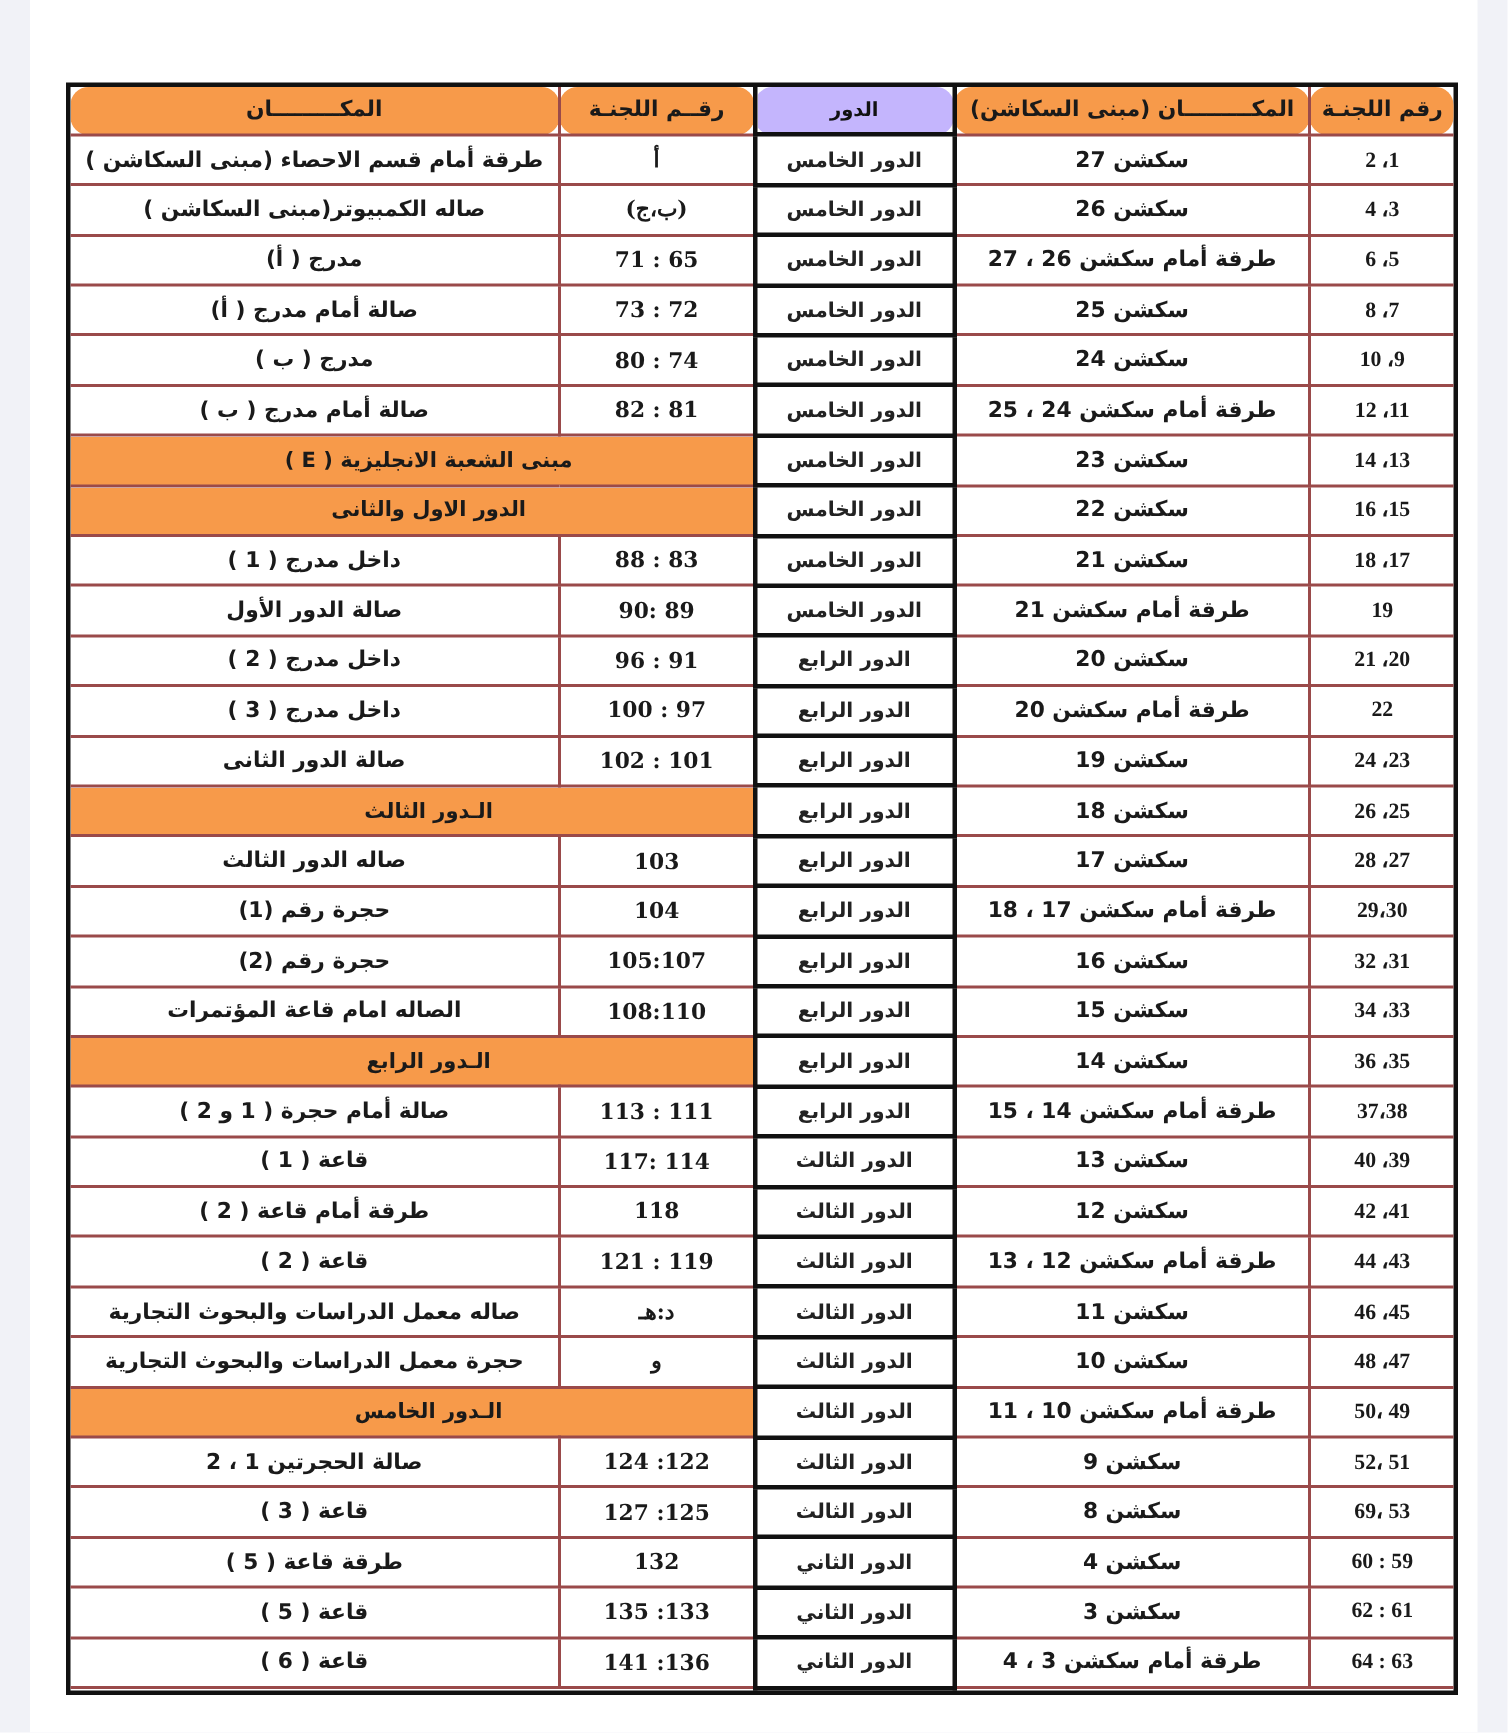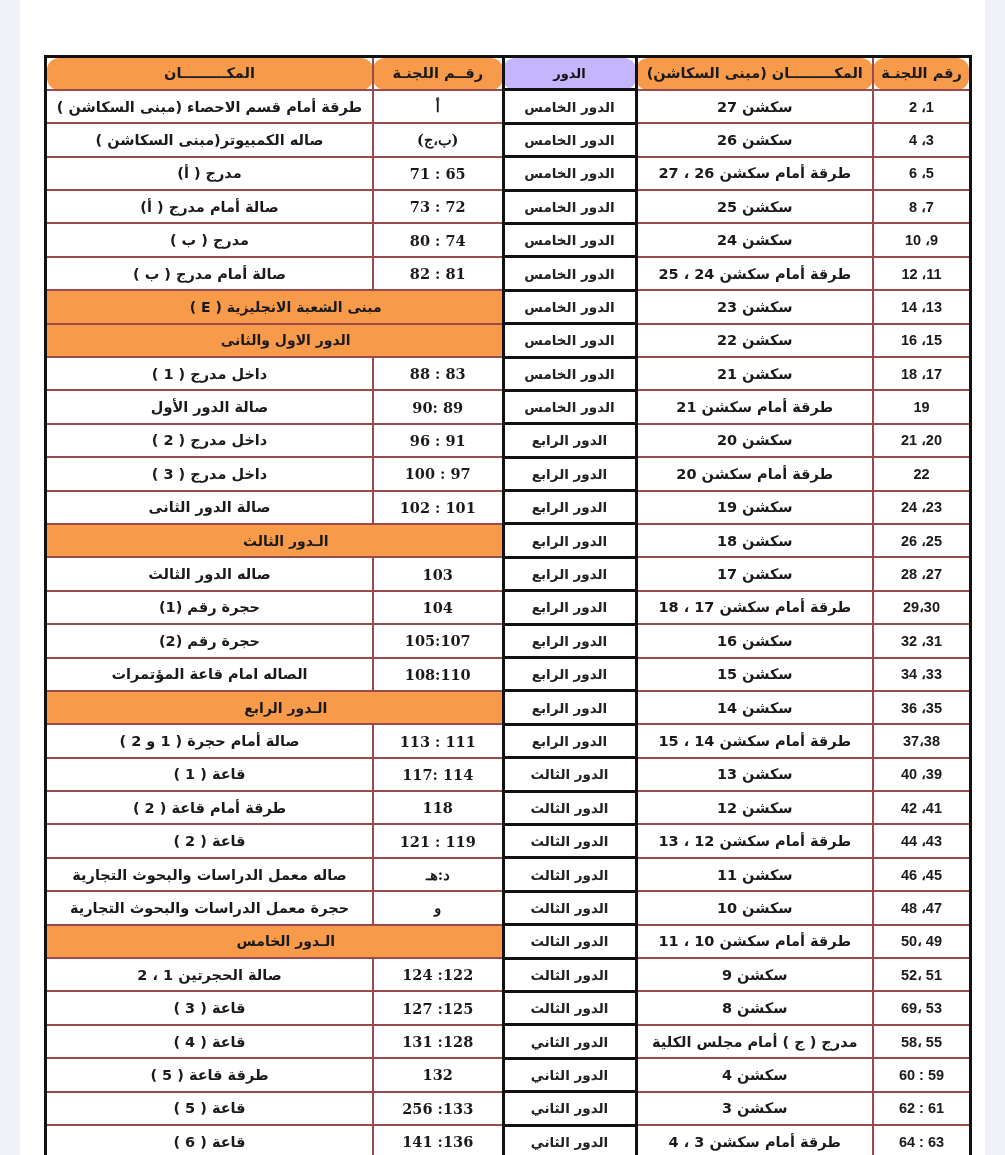--- a/index.html
+++ b/index.html
@@ -29,21 +29,21 @@
     font-size: 14.5px; color: #1a1a1a; font-weight: bold;
     border-bottom: 2px solid #9a4a4a;
   }
   th {
     background: #f79a4a; font-size: 13px; color: #111;
     height: 30px;
     border-radius: 12px;
   }
   th.floor-h { background: #c4b5fd; }
   td.num { font-family: "DejaVu Serif", serif; font-size: 15px; }
-  td.right-num { font-family: Liberation Sans, sans-serif; font-size: 15px; }
+  td.right-num { font-family: Liberation Serif, serif; font-size: 15px; }
   .c1 { width: 326px; }
   .c2 { width: 130px; }
   .c3 { width: 133px; }
   .c4 { width: 237px; }
   .c5 { width: 96px; }
   .vline-red { border-right: 2px solid #9a4a4a; }
   .floor-cell {
     border-left: 3px solid #111 !important; border-right: 3px solid #111 !important;
     border-bottom: 3px solid #111 !important;
     font-weight: bold; font-size: 13.5px !important; color: #222 !important;
@@ -261,36 +261,29 @@
           <td class="right-num">51 ،52</td>
         </tr>
         <tr>
           <td class="vline-red">قاعة ( 3 )</td>
           <td class="num">125: 127</td>
           <td class="floor-cell">الدور الثالث</td>
           <td class="vline-red">سكشن  8</td>
           <td class="right-num">53 ،69</td>
         </tr>
         <tr>
-          <td class="vline-red">قاعة ( 4 )</td>
-          <td class="num">128: 131</td>
-          <td class="floor-cell">الدور الثاني</td>
-          <td class="vline-red">مدرج ( ج ) أمام مجلس الكلية</td>
-          <td class="right-num">55 ،58</td>
-        </tr>
-        <tr>
           <td class="vline-red">طرقة  قاعة ( 5 )</td>
           <td class="num">132</td>
           <td class="floor-cell">الدور الثاني</td>
           <td class="vline-red">سكشن  4</td>
           <td class="right-num">59 : 60</td>
         </tr>
         <tr>
           <td class="vline-red">قاعة ( 5 )</td>
-          <td class="num">133: 256</td>
+          <td class="num">133: 135</td>
           <td class="floor-cell">الدور الثاني</td>
           <td class="vline-red">سكشن  3</td>
           <td class="right-num">61 : 62</td>
         </tr>
         <tr>
           <td class="vline-red">قاعة ( 6 )</td>
           <td class="num">136: 141</td>
           <td class="floor-cell">الدور الثاني</td>
           <td class="vline-red">طرقة أمام سكشن 3 ، 4</td>
           <td class="right-num">63 : 64</td>

